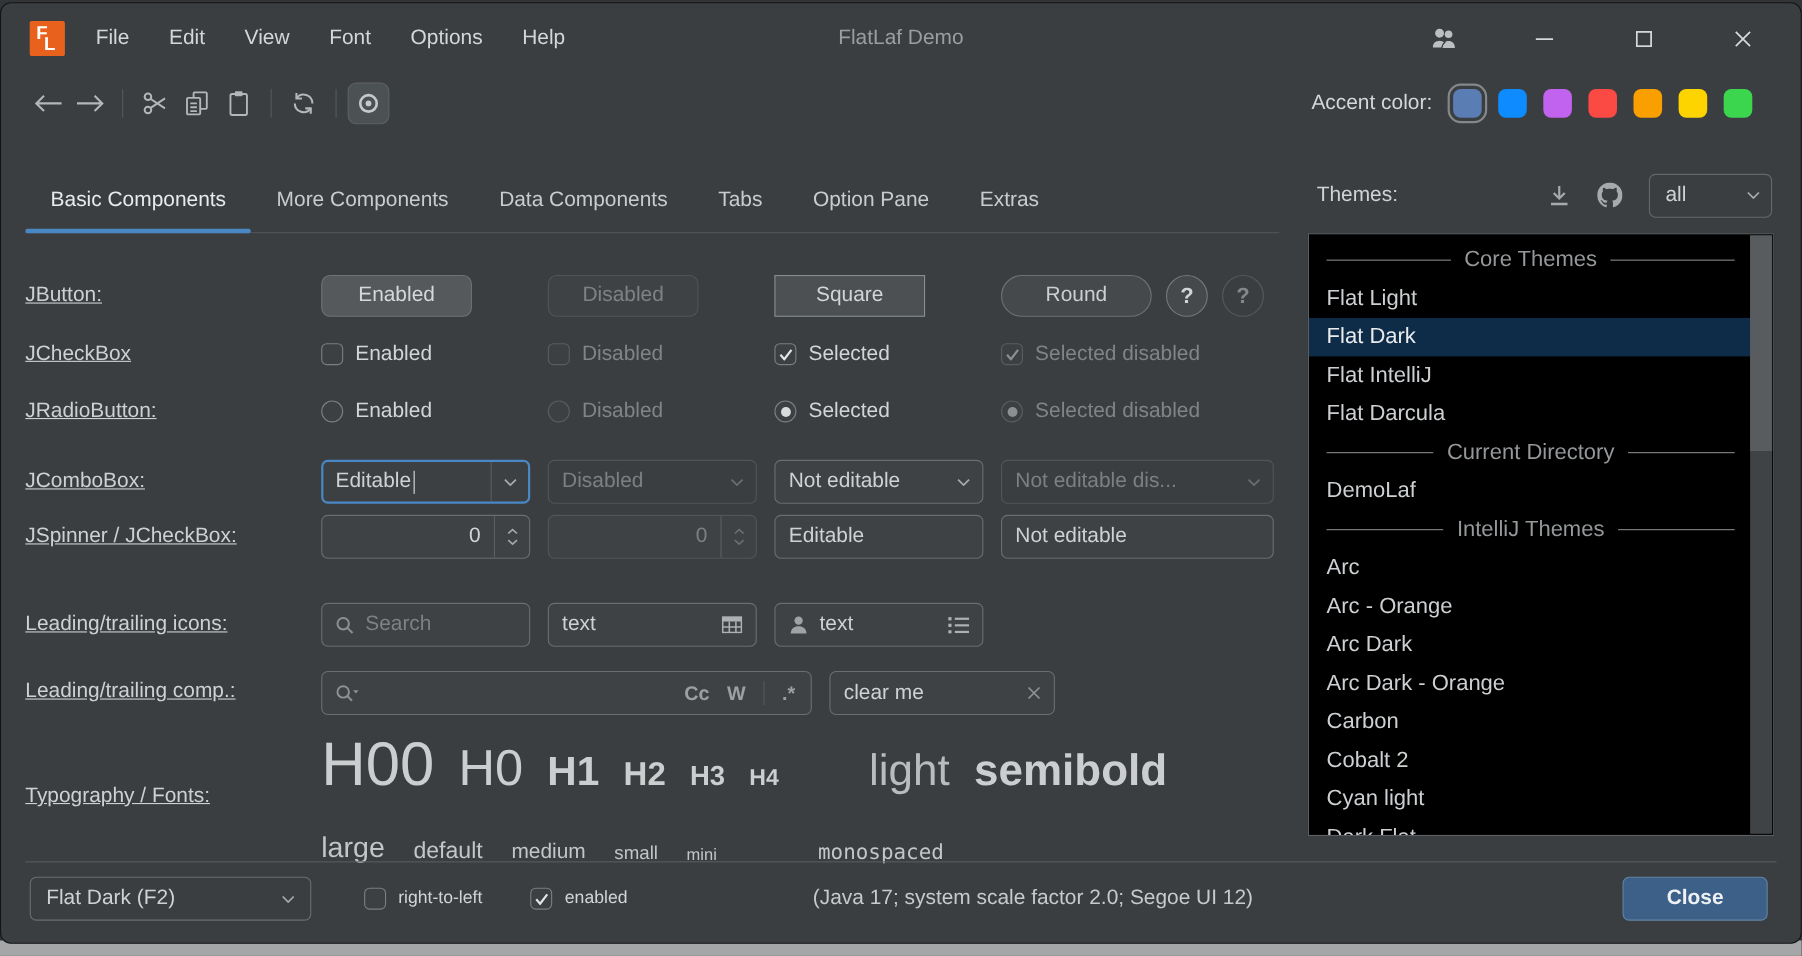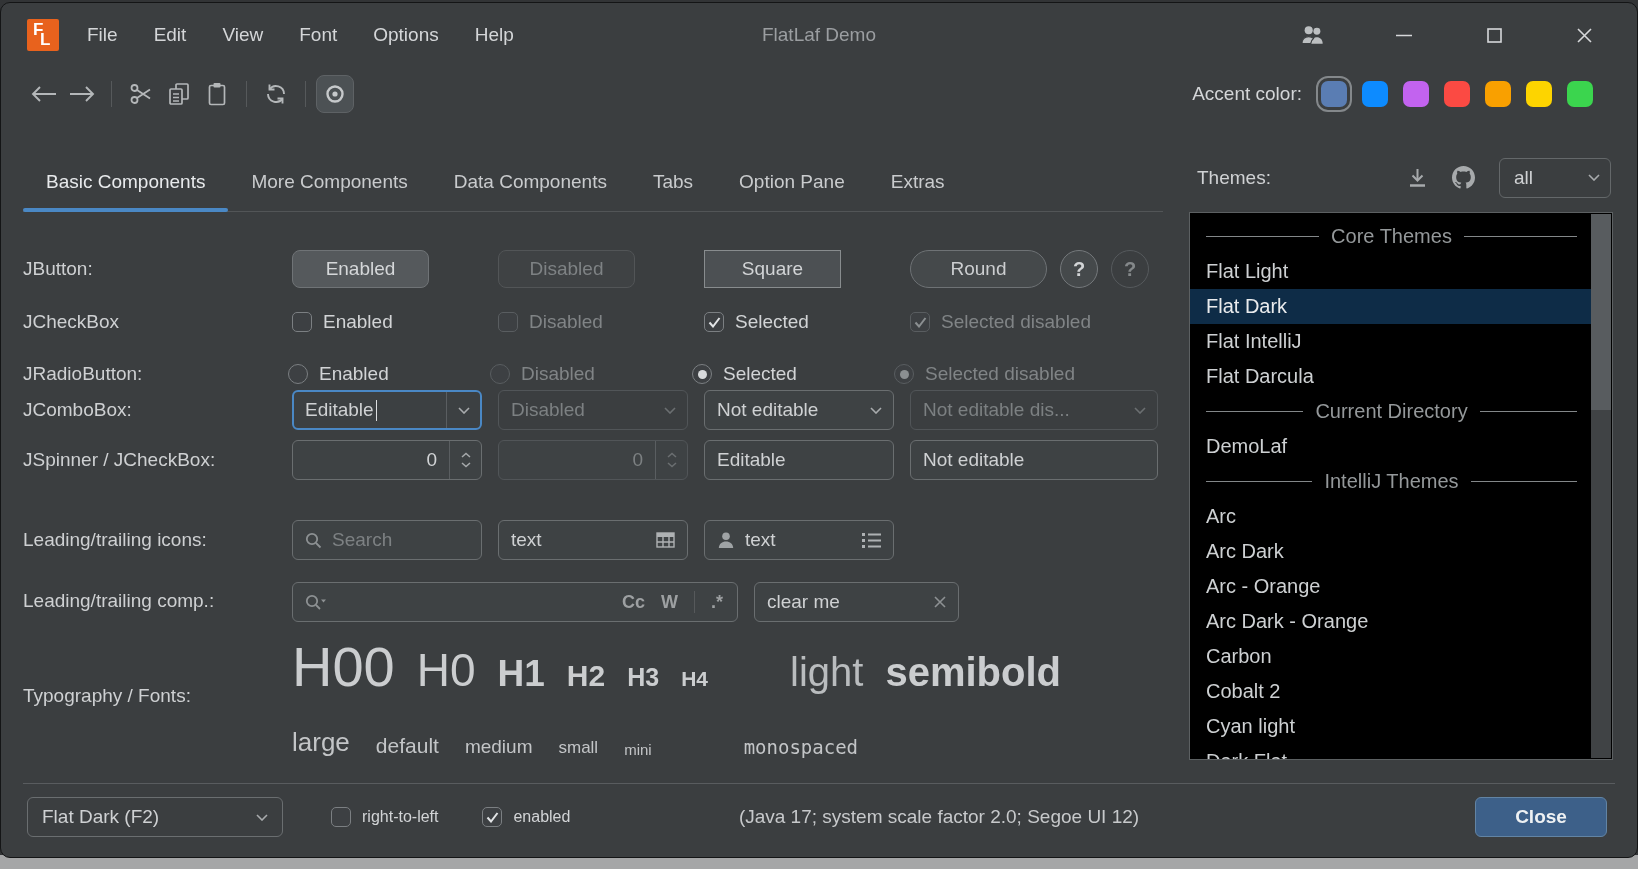--- a/index.html
+++ b/index.html
@@ -36,38 +36,38 @@
   .main { flex:1; display:flex; padding:0 24px 0 22px; min-height:0; }
   .content { width:1140px; flex:none; display:flex; flex-direction:column; margin-right:26px; }
 
   .tabbar { height:91px; display:flex; align-items:flex-end; border-bottom:1px solid #525557; flex:none; }
   .tab { font-size:19px; color:#c9cbcd; padding:0 23px 18px 23px; position:relative; cursor:default; }
   .tab.active { color:#e8eaec; }
   .tab.active::after { content:""; position:absolute; left:0; right:0; bottom:-1px; height:4px; background:#4a88c5; border-radius:2px; }
 
   .rows { padding-top:38px; font-size:19px; }
   .grid-row { display:grid; grid-template-columns:253px 190px 190px 190px 248px; column-gap:16px; align-items:center; }
-  .rowlabel { color:#ced0d2; }
+  .rowlabel { color:#ced0d2;text-decoration:underline; }
   .dim { color:#808486; }
 
   .r-button { height:38px; margin-bottom:18px; }
   .btn { width:137px; height:38px; display:flex; align-items:center; justify-content:center;
          font-size:19px; border-radius:8px; }
   .btn.enabled  { background:#55595c; border:1px solid #6f7376; color:#d5d7d9; }
   .btn.disabled { background:#3f4244; border:1px solid #525557; color:#7e8284; }
   .btn.square   { background:#4c5053; border:1px solid #888c8e; border-radius:0; color:#d2d4d6; }
   .btn.round    { background:#45494b; border:1px solid #6e7275; border-radius:19px; color:#ccced0; }
   .cell-flex { display:flex; align-items:center; gap:13px; }
   .helpbtn { width:38px; height:38px; border-radius:50%; display:flex; align-items:center; justify-content:center;
              font-size:20px; font-weight:bold; }
   .helpbtn.on  { border:1px solid #75797c; color:#d2d4d6; background:#45494b; }
   .helpbtn.off { border:1px solid #565a5d; color:#84888a; background:transparent; }
 
   .r-check { height:32px; margin-bottom:20px; }
-  .r-radio { height:32px; margin-bottom:0;gap:12px; }
+  .r-radio { height:32px; margin-bottom:28px; }
   .ck { display:flex; align-items:center; gap:11px; }
   .ckbox { width:20px; height:20px; border-radius:5px; border:1.5px solid #7b7f82; background:#3d4043;
            display:flex; align-items:center; justify-content:center; flex:none; }
   .ckbox.dis { border-color:#595d60; }
   .rdo { width:20px; height:20px; border-radius:50%; border:1.5px solid #7b7f82; background:#3d4043;
          display:flex; align-items:center; justify-content:center; flex:none; }
   .rdo.dis { border-color:#595d60; }
   .rdot { width:9px; height:9px; border-radius:50%; background:#d8dadc; }
   .rdot.dis { background:#8b8f91; }
 
@@ -527,22 +527,22 @@
             <div class="titem">Flat IntelliJ</div>
             <div class="titem">Flat Darcula</div>
             <div class="tsep2">
                 <span>Current Directory</span>
               </div>
             <div class="titem">DemoLaf</div>
             <div class="tsep2">
                 <span>IntelliJ Themes</span>
               </div>
             <div class="titem">Arc</div>
+            <div class="titem">Arc - Orange</div>
             <div class="titem">Arc Dark</div>
-            <div class="titem">Arc - Orange</div>
             <div class="titem">Arc Dark - Orange</div>
             <div class="titem">Carbon</div>
             <div class="titem">Cobalt 2</div>
             <div class="titem">Cyan light</div>
             <div class="titem">Dark Flat</div>
           </div>
           <div class="scrollbar">
             <div class="thumb"></div>
           </div>
         </div>

